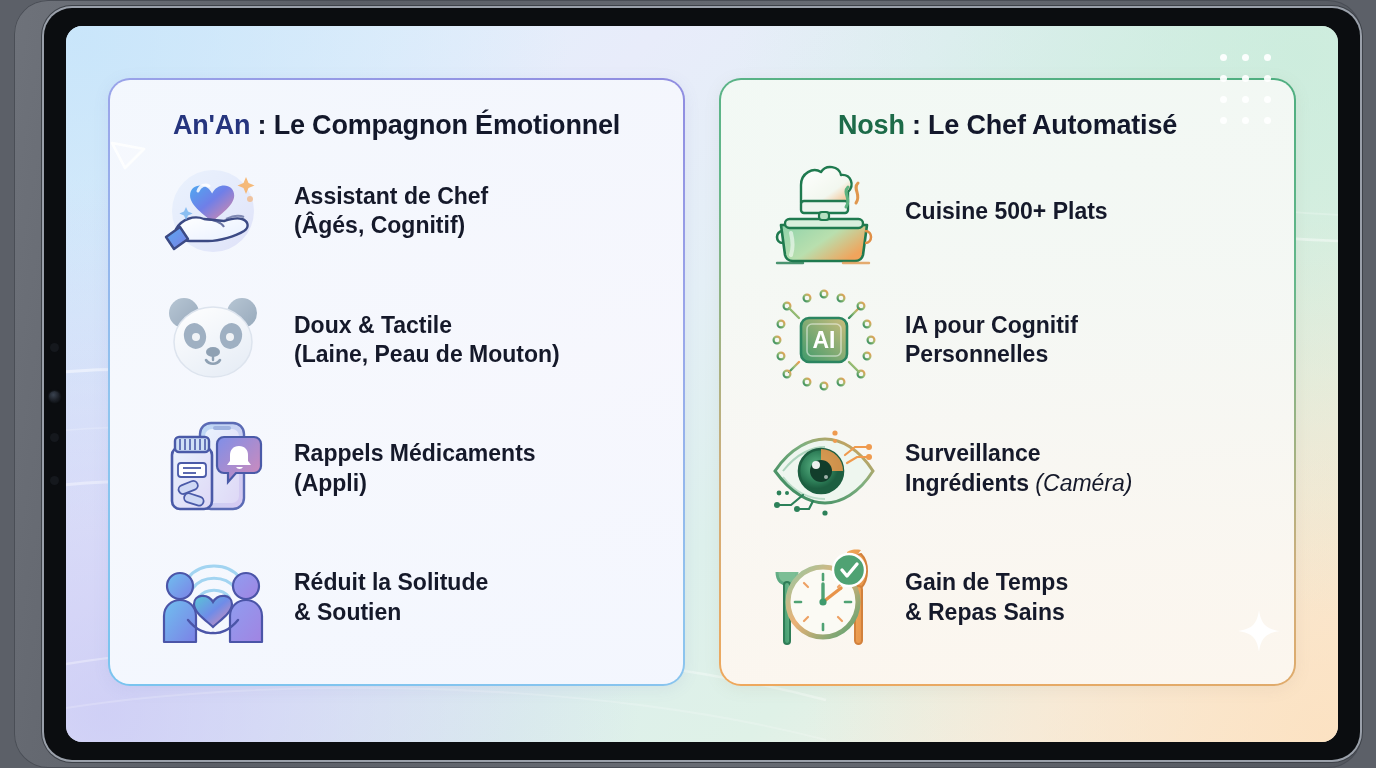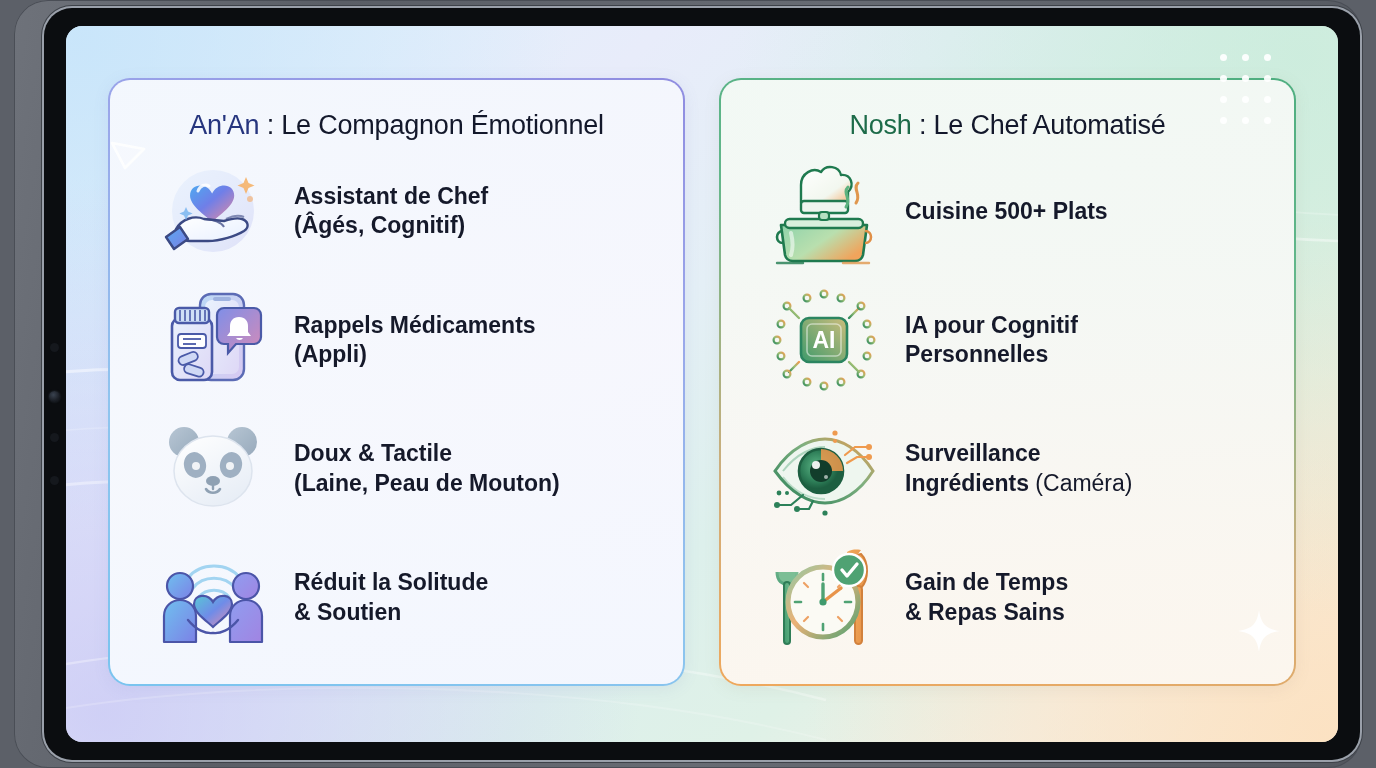--- a/index.html
+++ b/index.html
@@ -139,21 +139,21 @@
     background:
       linear-gradient(165deg, rgba(247,251,248,0.97) 0%, rgba(250,250,248,0.96) 50%, rgba(253,249,243,0.96) 100%) padding-box,
       linear-gradient(190deg, #4fae80 0%, #63b78b 28%, #cfae7c 70%, #efa85c 100%) border-box;
     border: 2px solid transparent;
     box-shadow: 0 3px 16px rgba(150,140,110,0.10);
   }
 
   .card-title {
     text-align: center;
     font-size: 27px;
-    font-weight: 400;
+    font-weight: 700;
     letter-spacing: -0.2px;
     color: #13182b;
     margin-bottom: 2px;
     white-space: nowrap;
   }
   .card-title .accent-blue { color: #26357e; }
   .card-title .accent-green { color: #1d6b49; text-align: right; }
 
   .feature-list {
     flex: 1;
@@ -175,21 +175,21 @@
   }
   .feature .icon-wrap svg { width: 100%; height: 100%; display: block; }
   .feature .txt {
     font-size: 23px;
     line-height: 1.28;
     color: #15192a;
   }
   .feature .txt .strong { font-weight: 700; }
   .feature .txt .sub { font-weight: 700; }
   .feature .txt .line { display: block; }
-  .feature .txt .inline-sub { font-weight: 400; }
+  .feature .txt .inline-sub { font-weight: 400; font-style: italic; }
 </style>
 </head>
 <body>
 
 <div id="tablet-frame">
   <div id="tablet-bezel">
     <div class="bezel-dot" style="left:6px;top:335px;width:9px;height:9px;"></div>
     <div class="bezel-dot cam" style="left:5px;top:383px;width:11px;height:11px;"></div>
     <div class="bezel-dot" style="left:6px;top:425px;width:9px;height:9px;"></div>
     <div class="bezel-dot" style="left:6px;top:468px;width:9px;height:9px;"></div>
@@ -281,20 +281,51 @@
             <div class="txt">
               <span class="line strong">Assistant de Chef</span>
               <span class="line sub">(Âgés, Cognitif)</span>
             </div>
           </div>
 
           <div class="feature">
             <span class="icon-wrap">
               <svg viewBox="0 0 110 108" fill="none">
                 <defs>
+                  <linearGradient id="pa" x1="0" y1="0" x2="0.6" y2="1">
+                    <stop offset="0%" stop-color="#ffffff"></stop>
+                      <stop offset="100%" stop-color="#e8eef6"></stop>
+                  </linearGradient>
+                  <linearGradient id="pb" x1="0" y1="0" x2="1" y2="1">
+                    <stop offset="0%" stop-color="#b7c6d4"></stop>
+                      <stop offset="100%" stop-color="#97a9bb"></stop>
+                  </linearGradient>
+                </defs>
+                <ellipse cx="26" cy="27" rx="15" ry="15" fill="url(#pb)"></ellipse>
+                <ellipse cx="84" cy="27" rx="15" ry="15" fill="url(#pb)"></ellipse>
+                <ellipse cx="55" cy="56" rx="39" ry="35" fill="url(#pa)" stroke="#dde4ee" stroke-width="1.5"></ellipse>
+                <ellipse cx="37" cy="50" rx="11" ry="13" fill="#9fb0c2" transform="rotate(-14 37 50)"></ellipse>
+                <ellipse cx="73" cy="50" rx="11" ry="13" fill="#9fb0c2" transform="rotate(14 73 50)"></ellipse>
+                <circle cx="38" cy="51" r="4" fill="#ffffff" opacity="0.85"></circle>
+                <circle cx="72" cy="51" r="4" fill="#ffffff" opacity="0.85"></circle>
+                <ellipse cx="55" cy="66" rx="7" ry="5" fill="#8fa1b3"></ellipse>
+                <path d="M48 74 C51 79, 59 79, 62 74" stroke="#8fa1b3" stroke-width="2.6" fill="none" stroke-linecap="round"></path>
+                <path d="M55 70 L55 74" stroke="#8fa1b3" stroke-width="2.4" stroke-linecap="round"></path>
+              </svg>
+            </span>
+            <div class="txt">
+              <span class="line strong">Doux &amp; Tactile</span>
+              <span class="line sub">(Laine, Peau de Mouton)</span>
+            </div>
+          </div>
+
+          <div class="feature">
+            <span class="icon-wrap">
+              <svg viewBox="0 0 110 108" fill="none">
+                <defs>
                   <linearGradient id="ma" x1="0" y1="0" x2="1" y2="1">
                     <stop offset="0%" stop-color="#bcd9f5"></stop>
                       <stop offset="100%" stop-color="#d8c9f2"></stop>
                   </linearGradient>
                   <linearGradient id="mb" x1="0" y1="0" x2="1" y2="1">
                     <stop offset="0%" stop-color="#e9f2fd"></stop>
                       <stop offset="100%" stop-color="#ded8f6"></stop>
                   </linearGradient>
                   <linearGradient id="mc" x1="0" y1="0" x2="1" y2="1">
                     <stop offset="0%" stop-color="#7f8fe8"></stop>
@@ -320,51 +351,20 @@
                 <rect x="20" y="68" width="20" height="9" rx="4.5" fill="#cfd8f5" stroke="#4a5aa8" stroke-width="1.8" transform="rotate(-22 30 72)"></rect>
                 <rect x="26" y="80" width="20" height="9" rx="4.5" fill="#cfd8f5" stroke="#4a5aa8" stroke-width="1.8" transform="rotate(18 36 84)"></rect>
                 <path d="M66 22 h30 a7 7 0 0 1 7 7 v22 a7 7 0 0 1 -7 7 h-18 l-8 9 v-9 h-4 a7 7 0 0 1 -7 -7 v-22 a7 7 0 0 1 7 -7 Z" fill="url(#mc)" stroke="#4a5aa8" stroke-width="2.2"></path>
                 <path d="M81 31 c6 0 9 4 9 9 v6 l3 4 h-24 l3 -4 v-6 c0 -5 3 -9 9 -9 Z" fill="#ffffff"></path>
                 <path d="M78 52 a4 4 0 0 0 7 0" fill="#ffffff"></path>
               </svg>
             </span>
             <div class="txt">
               <span class="line strong">Rappels Médicaments</span>
               <span class="line sub">(Appli)</span>
-            </div>
-          </div>
-
-          <div class="feature">
-            <span class="icon-wrap">
-              <svg viewBox="0 0 110 108" fill="none">
-                <defs>
-                  <linearGradient id="pa" x1="0" y1="0" x2="0.6" y2="1">
-                    <stop offset="0%" stop-color="#ffffff"></stop>
-                      <stop offset="100%" stop-color="#e8eef6"></stop>
-                  </linearGradient>
-                  <linearGradient id="pb" x1="0" y1="0" x2="1" y2="1">
-                    <stop offset="0%" stop-color="#b7c6d4"></stop>
-                      <stop offset="100%" stop-color="#97a9bb"></stop>
-                  </linearGradient>
-                </defs>
-                <ellipse cx="26" cy="27" rx="15" ry="15" fill="url(#pb)"></ellipse>
-                <ellipse cx="84" cy="27" rx="15" ry="15" fill="url(#pb)"></ellipse>
-                <ellipse cx="55" cy="56" rx="39" ry="35" fill="url(#pa)" stroke="#dde4ee" stroke-width="1.5"></ellipse>
-                <ellipse cx="37" cy="50" rx="11" ry="13" fill="#9fb0c2" transform="rotate(-14 37 50)"></ellipse>
-                <ellipse cx="73" cy="50" rx="11" ry="13" fill="#9fb0c2" transform="rotate(14 73 50)"></ellipse>
-                <circle cx="38" cy="51" r="4" fill="#ffffff" opacity="0.85"></circle>
-                <circle cx="72" cy="51" r="4" fill="#ffffff" opacity="0.85"></circle>
-                <ellipse cx="55" cy="66" rx="7" ry="5" fill="#8fa1b3"></ellipse>
-                <path d="M48 74 C51 79, 59 79, 62 74" stroke="#8fa1b3" stroke-width="2.6" fill="none" stroke-linecap="round"></path>
-                <path d="M55 70 L55 74" stroke="#8fa1b3" stroke-width="2.4" stroke-linecap="round"></path>
-              </svg>
-            </span>
-            <div class="txt">
-              <span class="line strong">Doux &amp; Tactile</span>
-              <span class="line sub">(Laine, Peau de Mouton)</span>
             </div>
           </div>
 
           <div class="feature">
             <span class="icon-wrap">
               <svg viewBox="0 0 110 108" fill="none">
                 <defs>
                   <linearGradient id="sa" x1="0" y1="0" x2="1" y2="1">
                     <stop offset="0%" stop-color="#6fc0ef"></stop>
                       <stop offset="100%" stop-color="#7c81e6"></stop>

